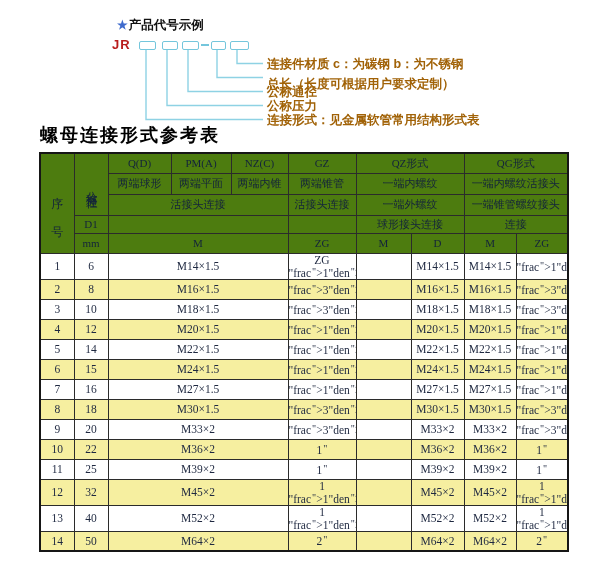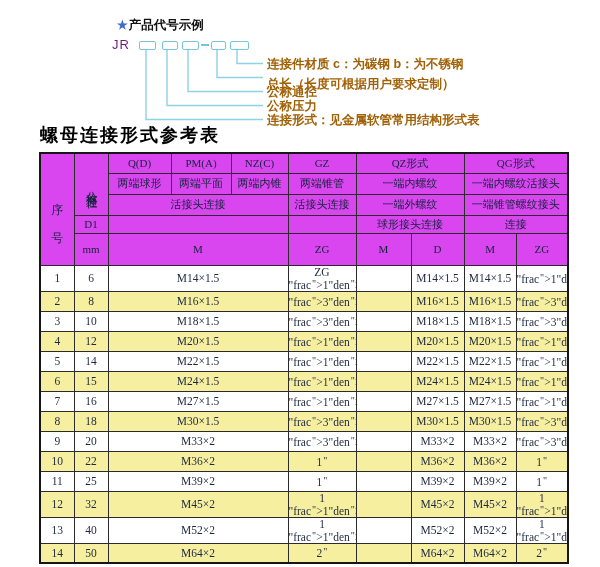--- a/index.html
+++ b/index.html
@@ -13,21 +13,21 @@
 
   
   .diagram-title {
     position: absolute; left: 117px; top: 17px;
     font-size: 12.5px; font-weight: bold; color: #111;
     white-space: nowrap;
   }
   .diagram-title .star { color: #3f6bcd; font-size: 12px; margin-right: 1px; }
   .jr {
     position: absolute; left: 112px; top: 37px;
-    font-size: 13px; font-weight: normal; color: #701a75; letter-spacing: 1px;
+    font-size: 13px; font-weight: bold; color: #b91c1c; letter-spacing: 1px;
   }
   .code-box {
     position: absolute; height: 7px; top: 41px;
     border: 1.5px solid #74c6dc; border-radius: 2px; background: #fff;
   }
   .code-dash {
     position: absolute; top: 44px; left: 201px; width: 8px; height: 2px;
     background: #74c6dc;
   }
   .connectors { position: absolute; left: 0; top: 0; pointer-events: none; }
@@ -54,25 +54,25 @@
     font-family: "Liberation Serif", serif;
     color: #1e2840;
   }
   table.ref th, table.ref td {
     border: 1px solid #2b2b2b;
     text-align: center; vertical-align: middle;
     padding: 0; overflow: hidden;
     font-weight: normal;
   }
   table.ref thead th {
-    background: #d946ef;
+    background: #4d7c0f;
     font-size: 11px; color: #13233b;
   }
   .hr1 { height: 20px; } .hr2 { height: 21px; padding-left: 28px; } .hr3 { height: 21px; }
-  .hr4 { height: 18px; } .hr5 { height: 32px; border-radius: 8px; }
+  .hr4 { height: 18px; } .hr5 { height: 20px; border-radius: 8px; }
   table.ref tbody tr { height: 20px; }
   table.ref tbody td { font-size: 11.5px; background: #ffffff; }
   table.ref tbody tr.alt td { background: #f6efa0; }
 
   .vtext {
     writing-mode: vertical-rl; text-orientation: upright;
     display: inline-block; line-height: 1;
     letter-spacing: 2px; margin-bottom: -2px; font-size: 11.5px;
   }
   .vspread { letter-spacing: 30px; margin-bottom: -30px; font-size: 12px; }

